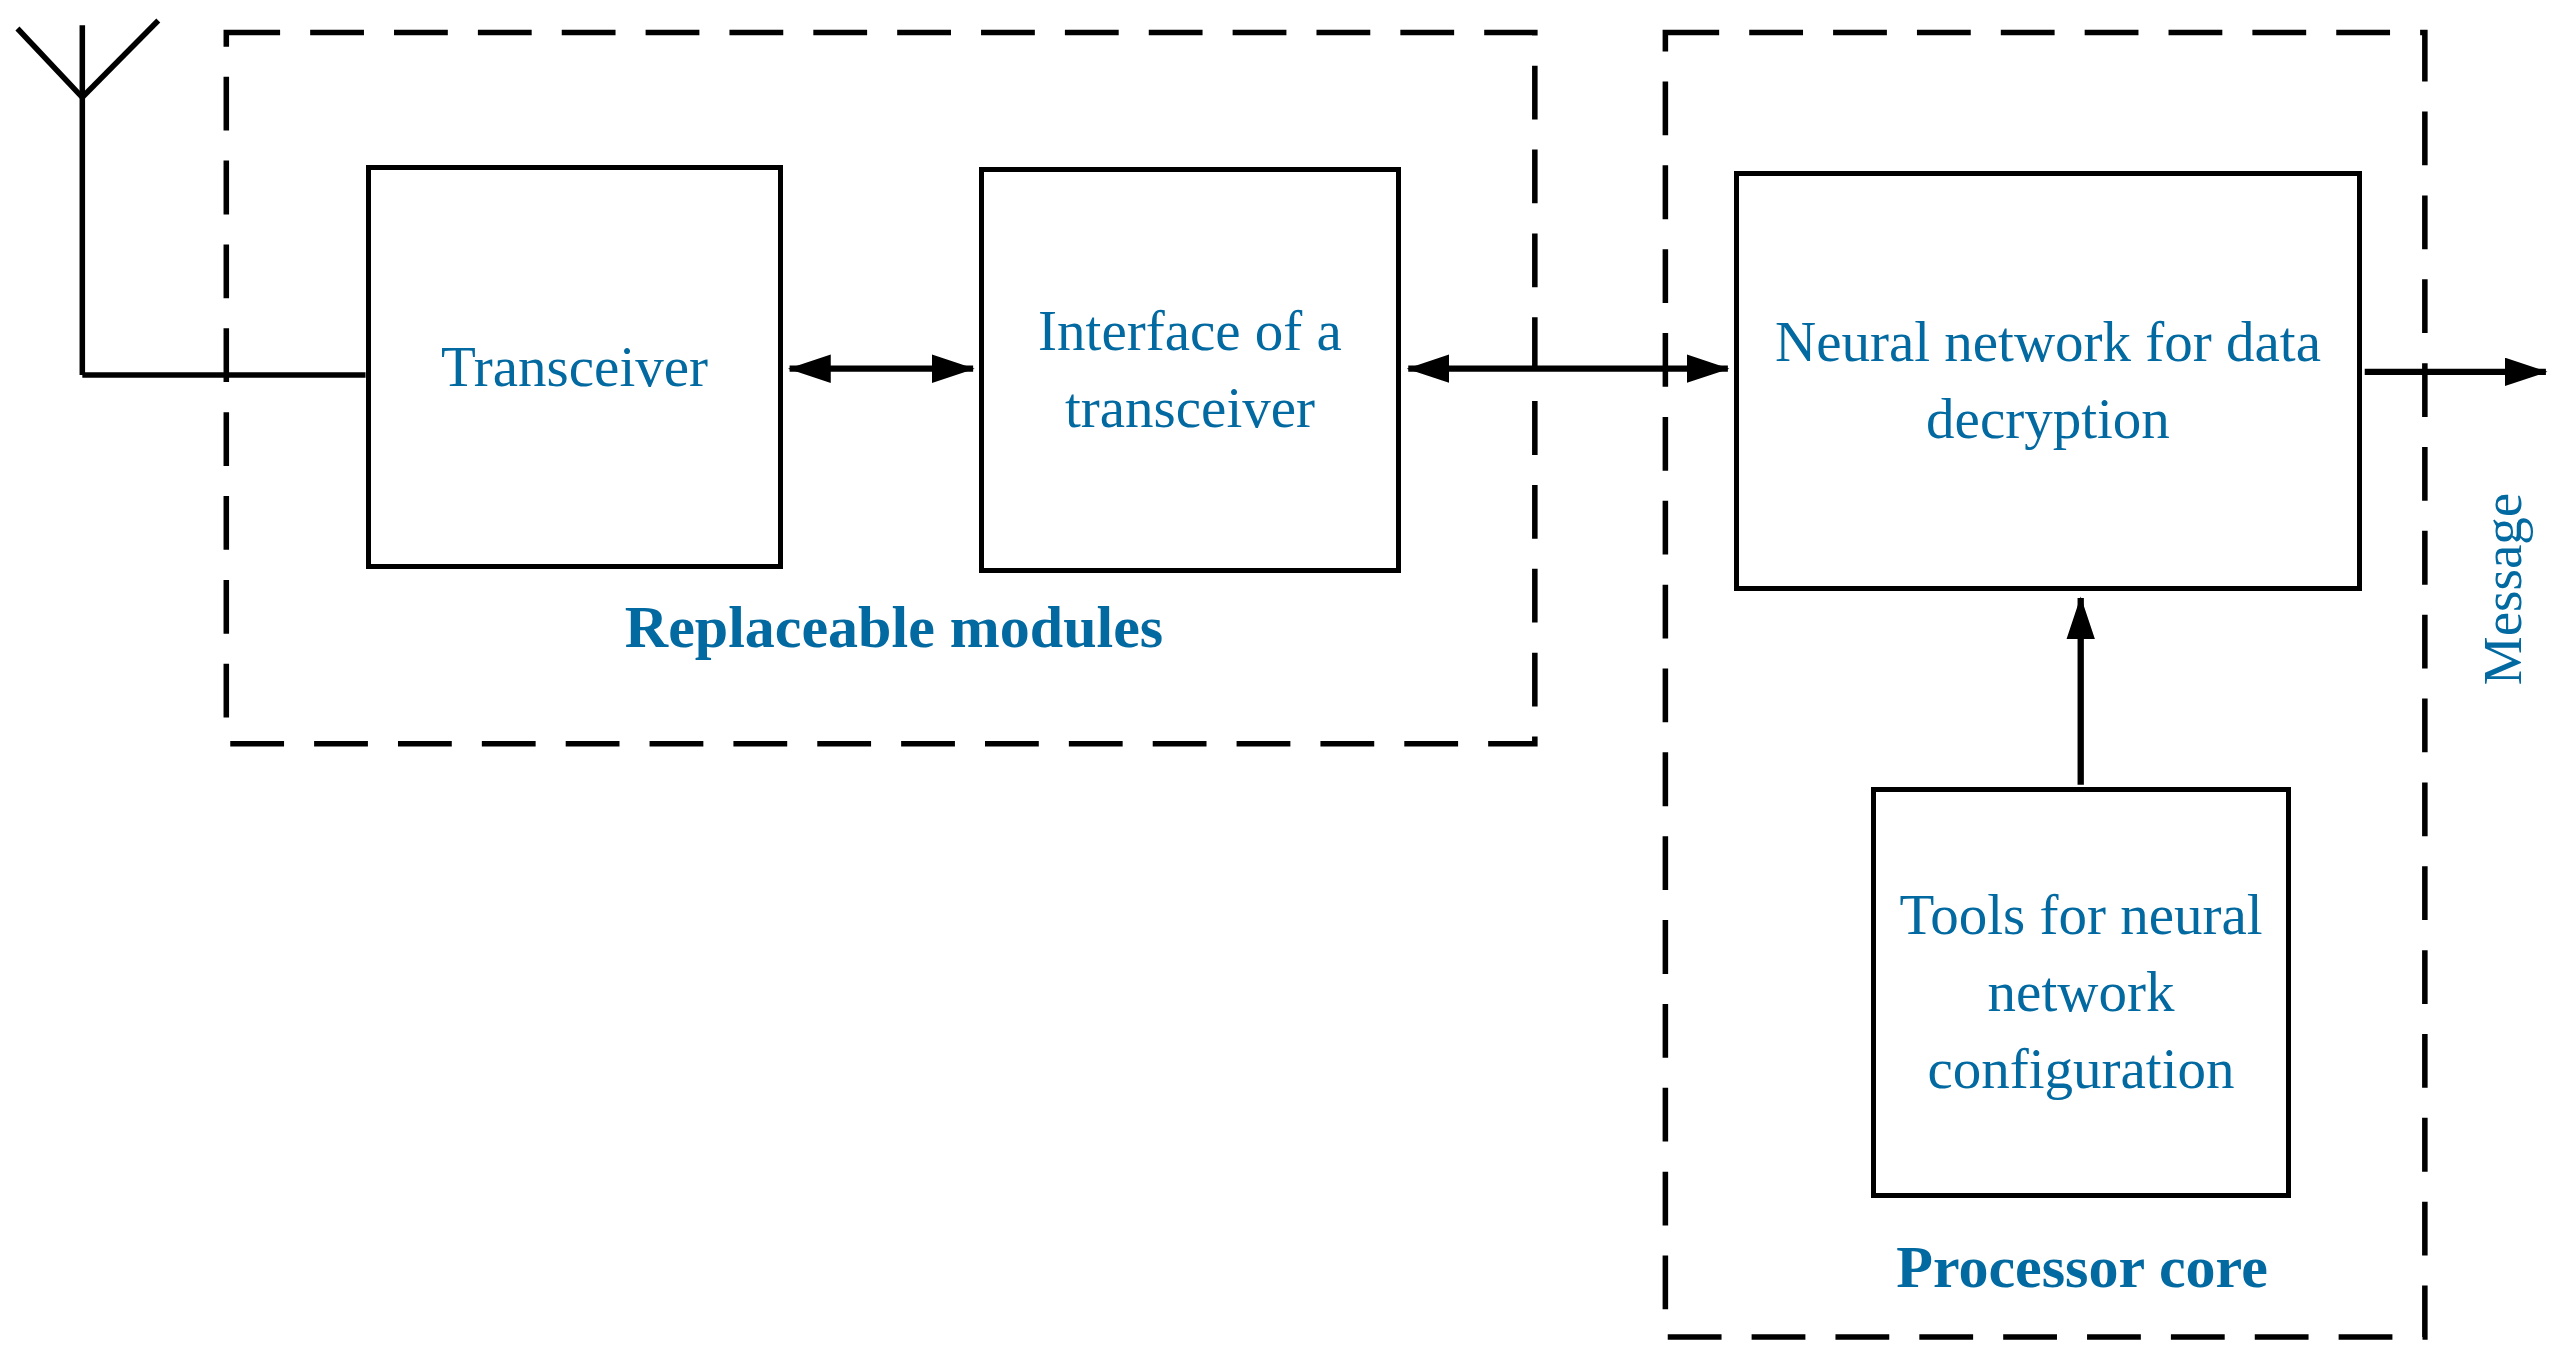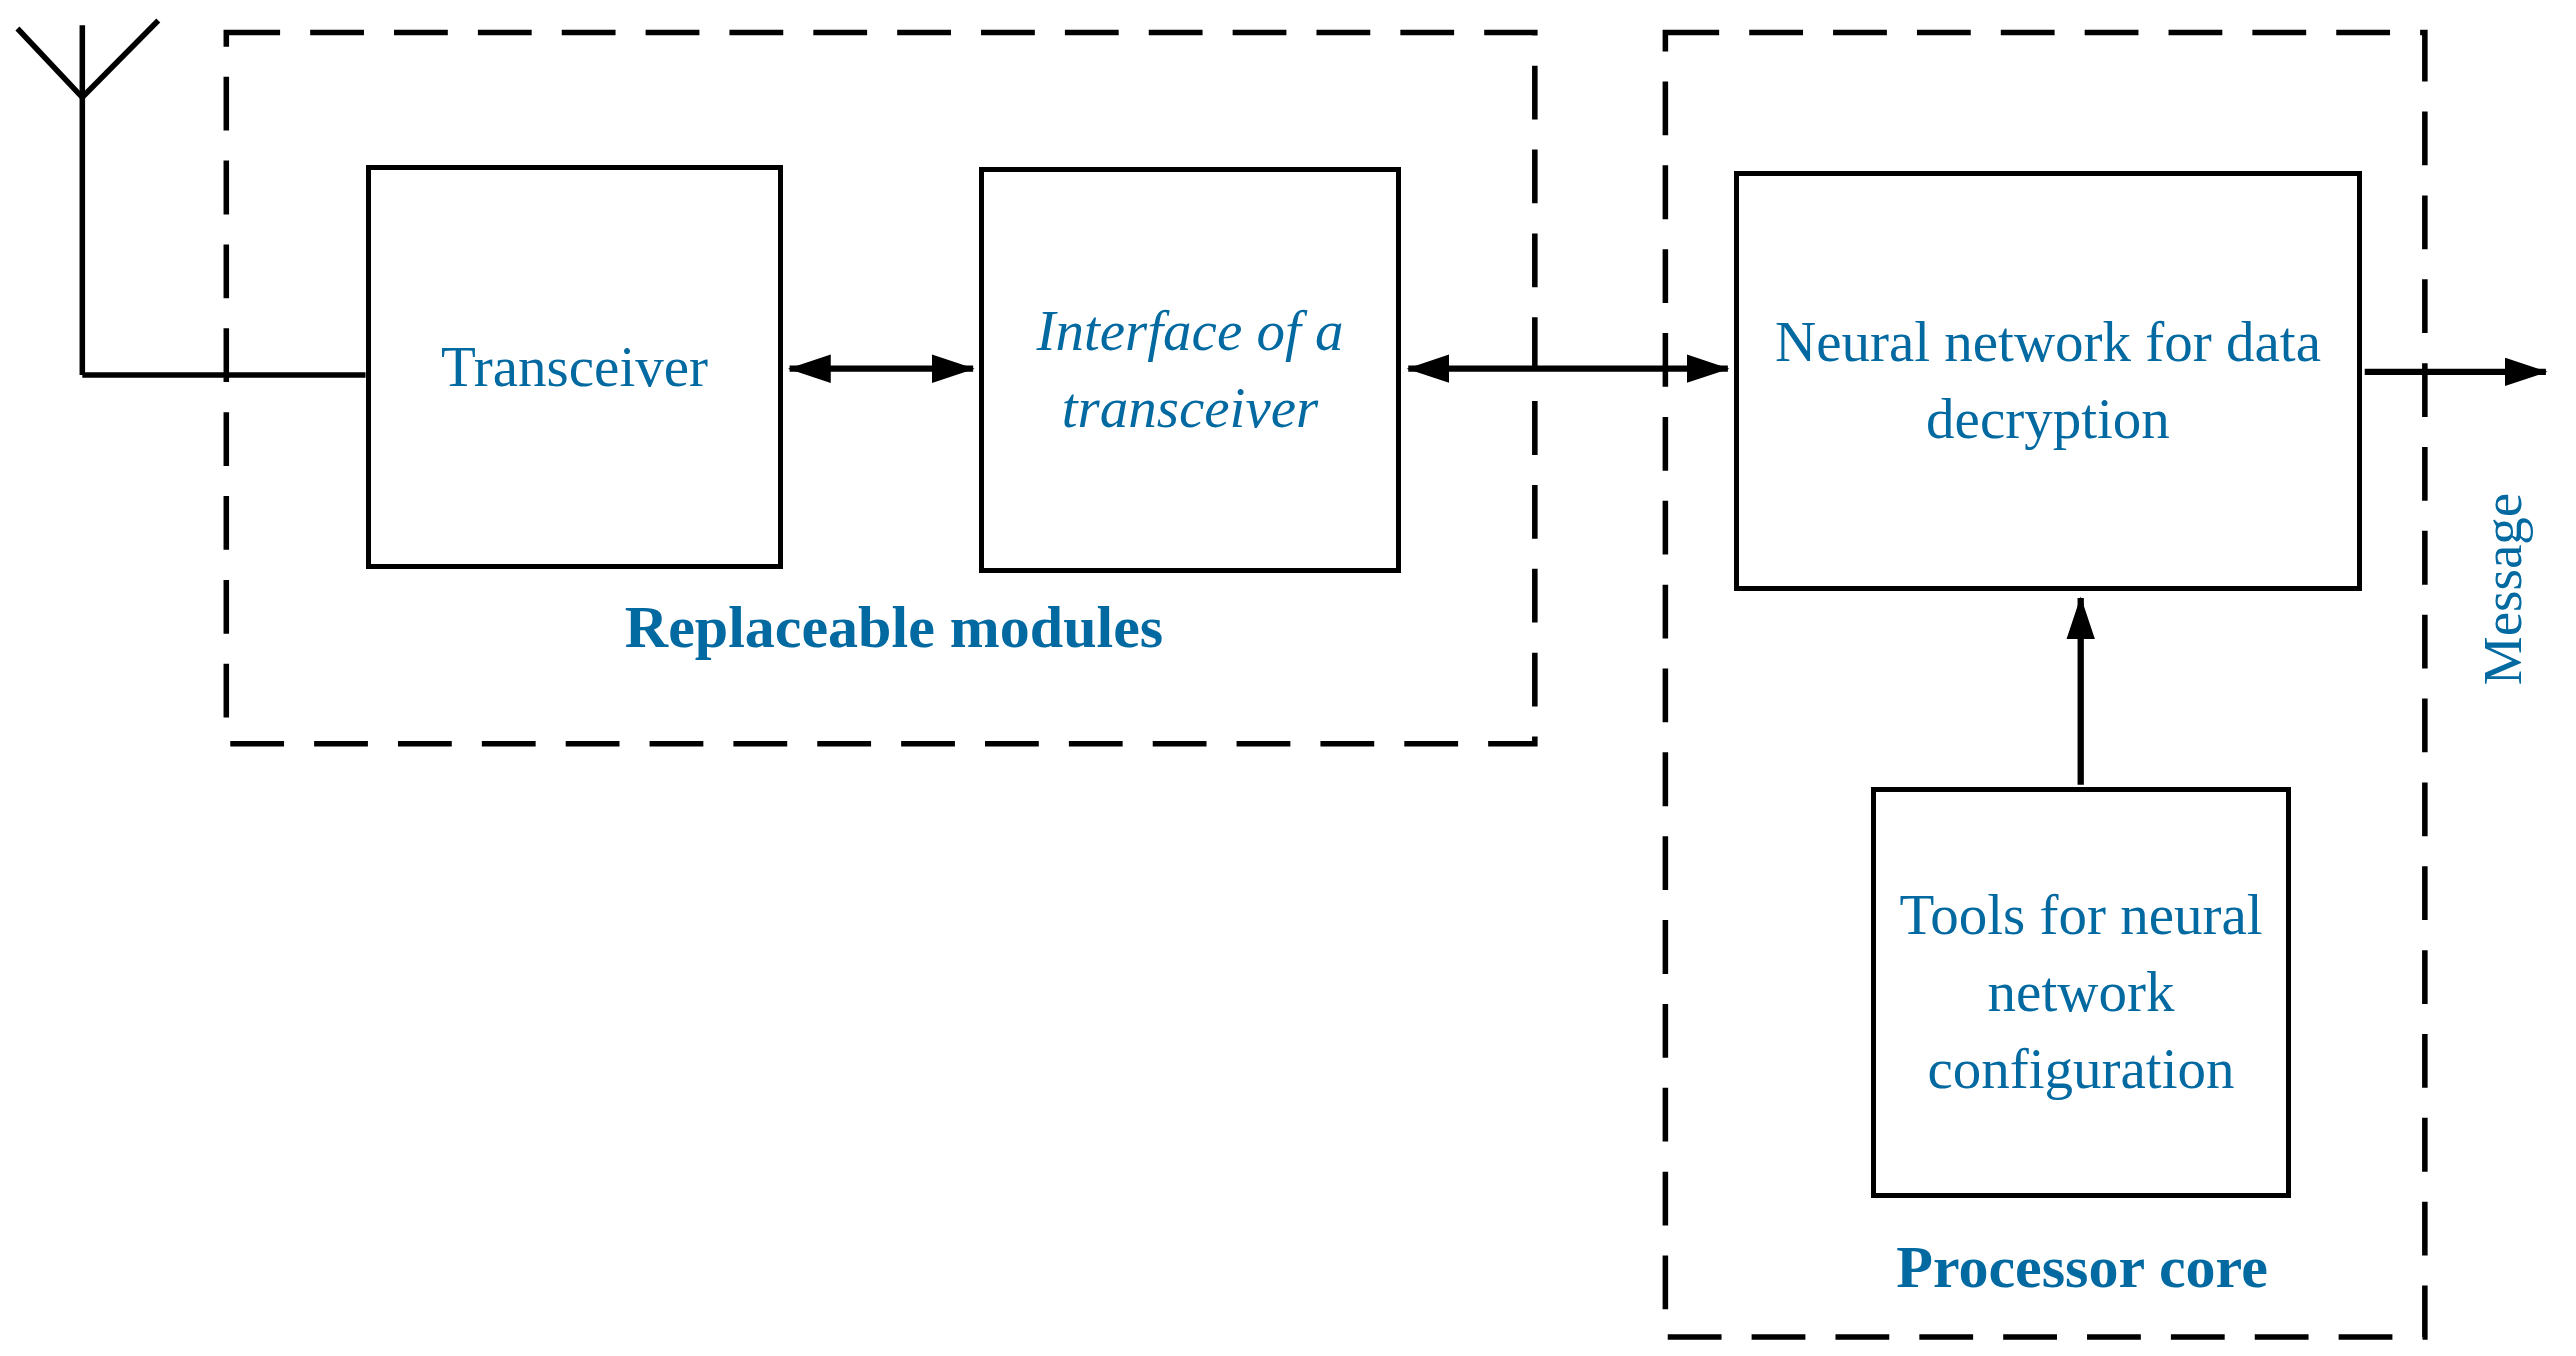--- a/index.html
+++ b/index.html
@@ -46,21 +46,21 @@
     white-space: nowrap;
   }
   .message-label {
     position: absolute;
     transform: translate(-50%, -50%) rotate(-90deg);
     font-size: 55px;
     white-space: nowrap;
   }
   
   #node-transceiver { left: 366px;  top: 165px; width: 417px; height: 404px; }
-  #node-interface   { left: 979px; top: 167px; width: 422px; height: 406px; font-style: italic; }
+  #node-interface   { left: 979px; top: 167px; width: 422px; height: 406px; }
   #node-neural      { left: 1734px; top: 171px; width: 628px; height: 420px; }
   #node-tools       { left: 1871px; top: 787px; width: 420px; height: 411px; }
   #label-replaceable { left: 894px; top: 627px;  }
   #label-processor   { left: 2082px; top: 1267px; }
   #label-message     { left: 2502px; top: 589px;  }
 </style>
 </head>
 <body>
 
 <div id="canvas">

